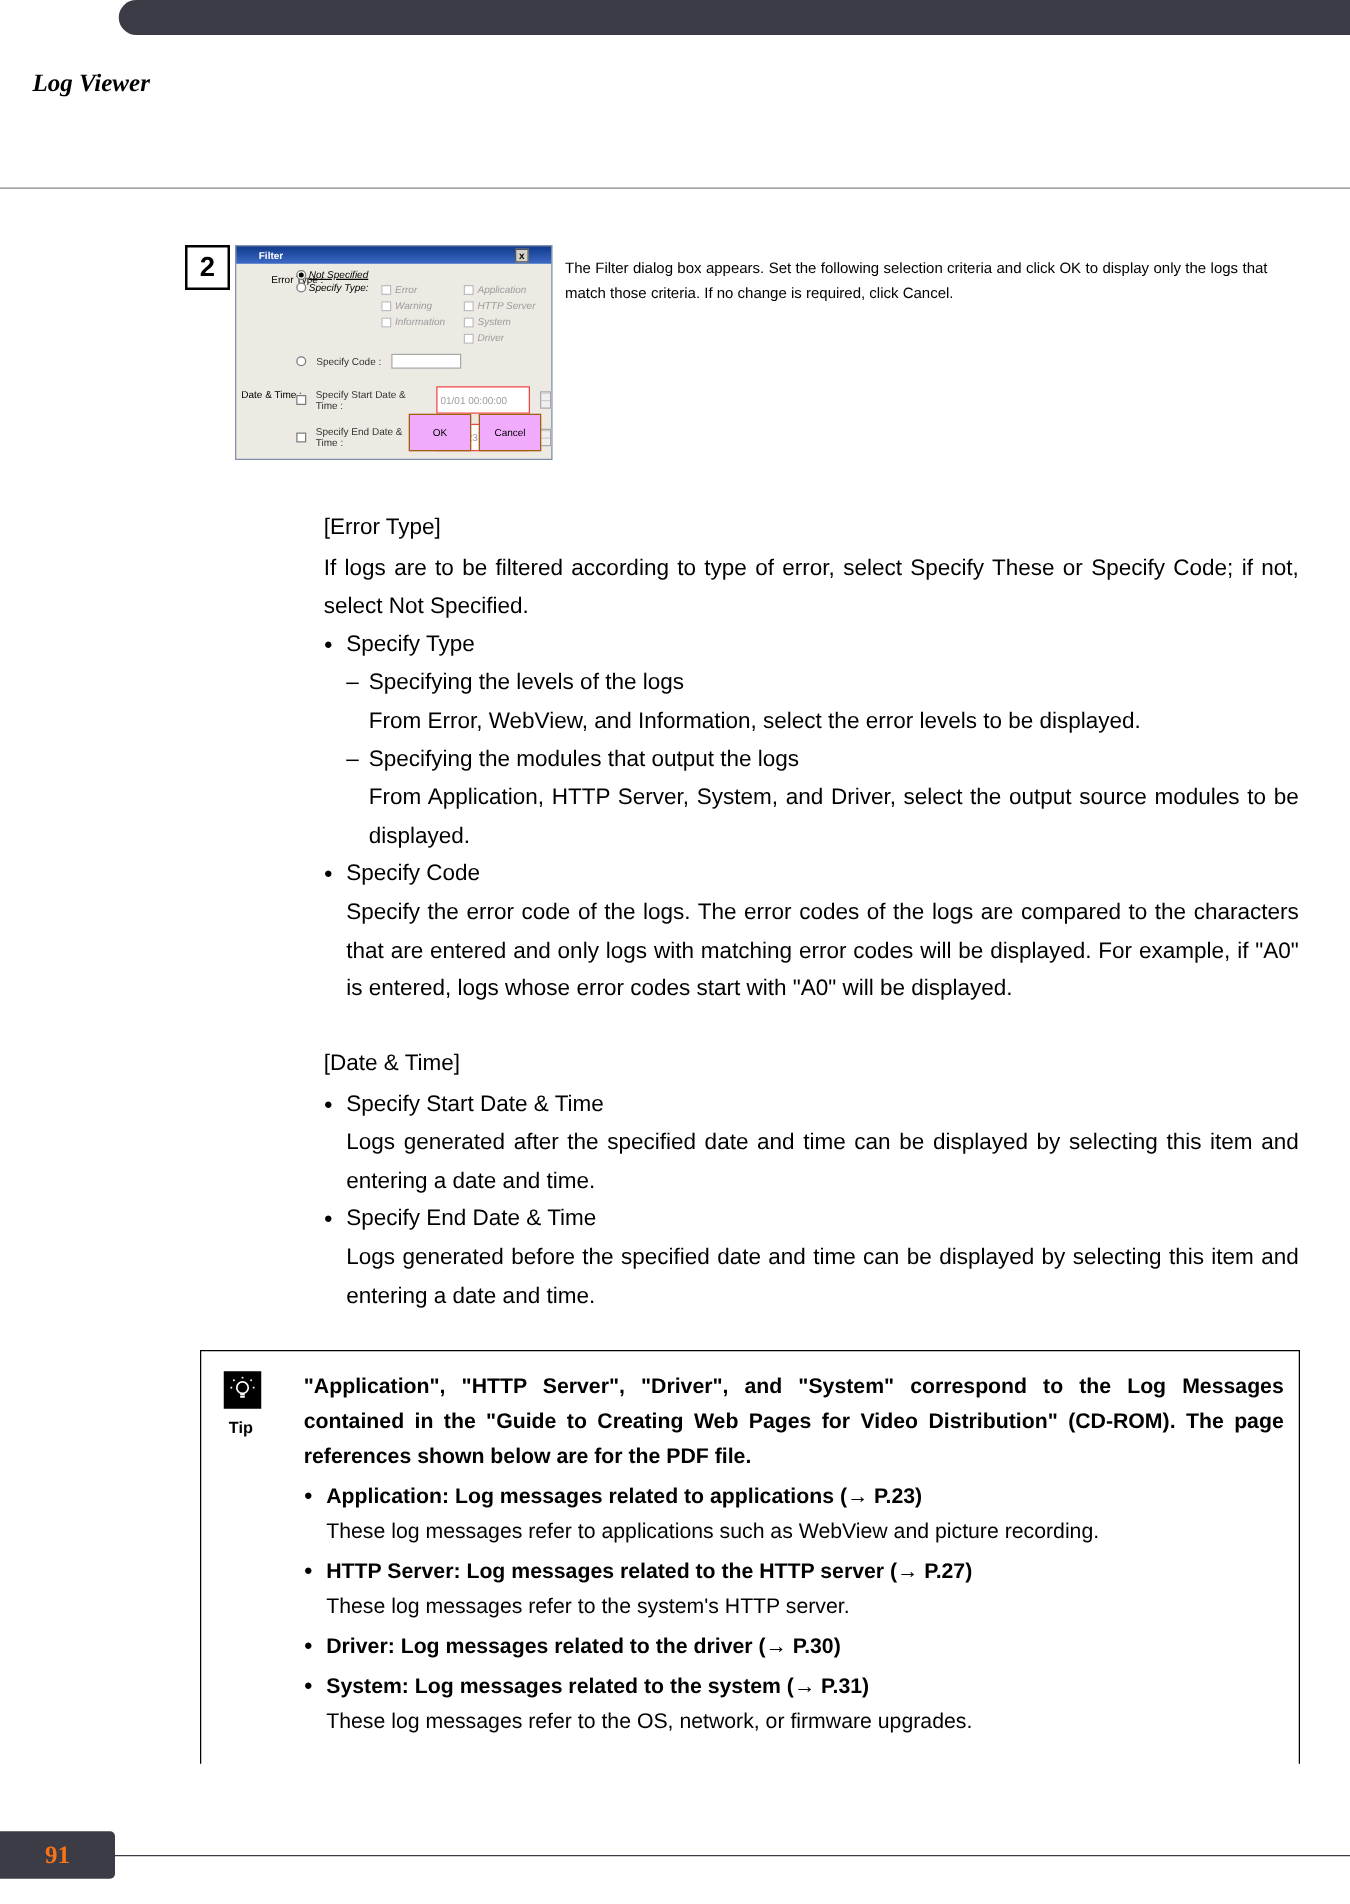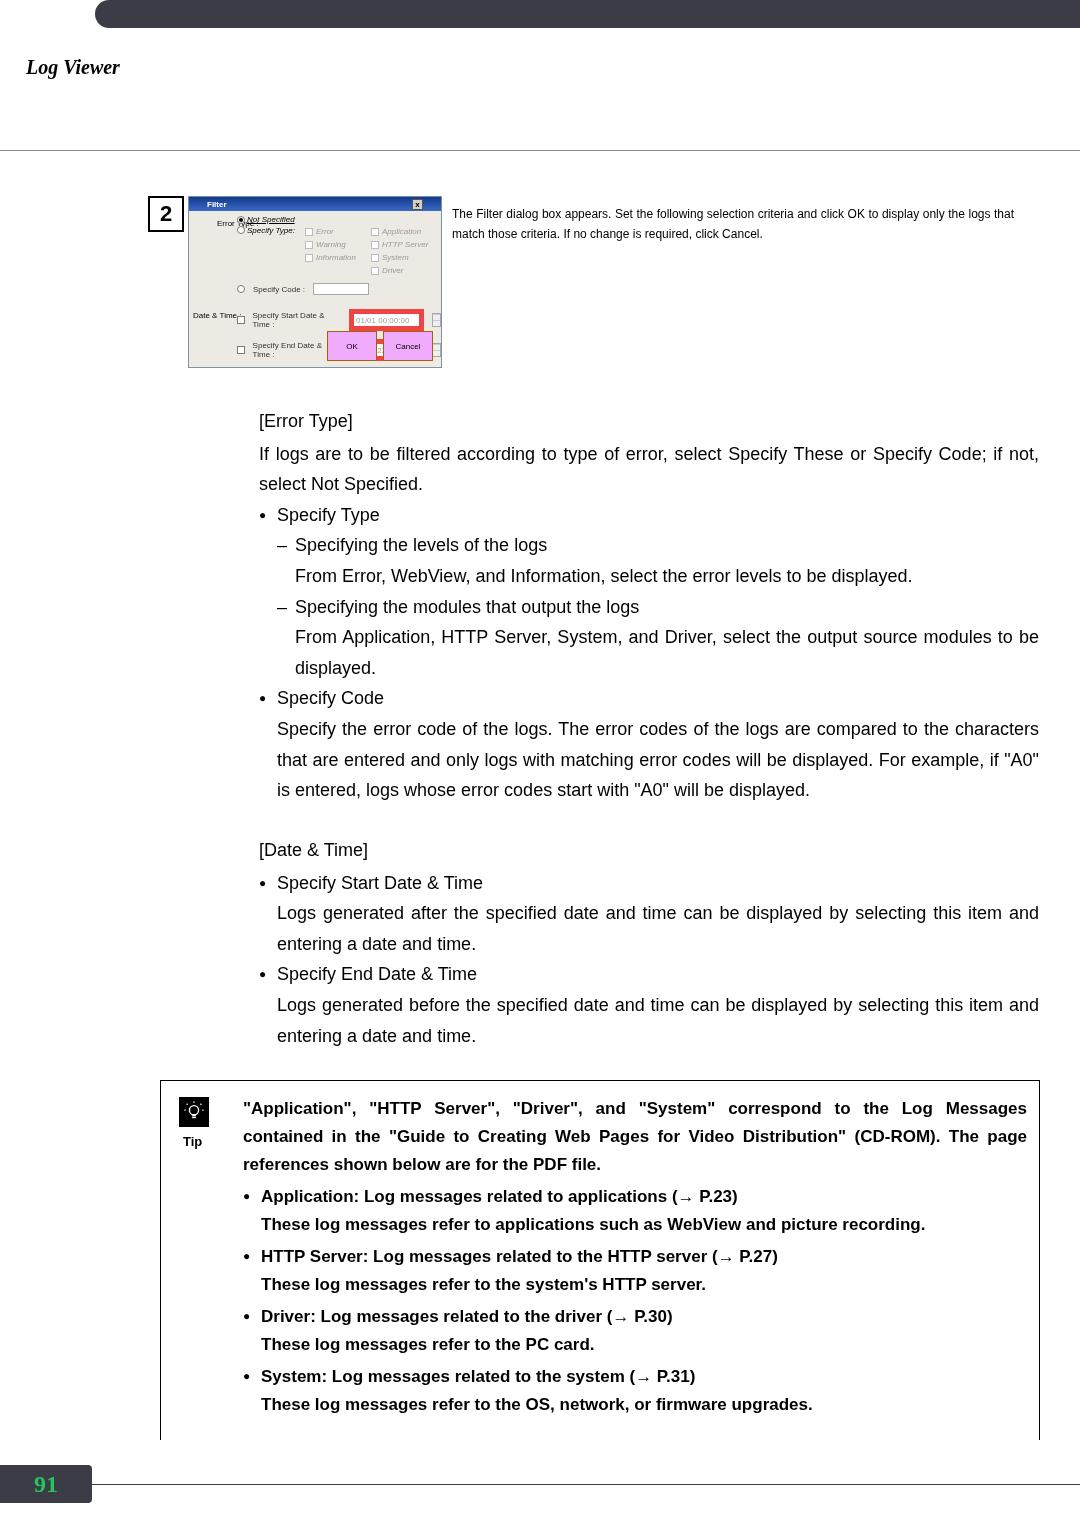--- a/index.html
+++ b/index.html
@@ -71,21 +71,21 @@
   }
   .grid-opts span { display:flex; align-items:center; gap:3px; }
   .grid-opts .checkbox { border-color:#bdbdbd; }
 
   .rcode { position:absolute; left:48px; top:72px; display:flex; align-items:center; gap:8px; }
   .rcode .txt { width: 56px; height:12px; border:1px solid #a9a9a9; background:#fff; }
 
   .dt-rows { position:absolute; left:48px; top:98px; display:flex; flex-direction:column; gap:8px; }
   .dt-rows .line { display:flex; align-items:center; gap:8px; font-size:8px; }
   .dt-rows .dt-input {
-    width: 80px; height: 22px; border:5px solid #ef4444; background:#fff; color:#9c9c9c;
+    width: 80px; height: 22px; border:1px solid #ef4444; background:#fff; color:#9c9c9c;
     padding-left:2px; display:flex; align-items:center; font-size:8px;
   }
   .dt-rows .spin { width:10px; height:14px; border:1px solid #a9a9a9; background:#efefef;
     display:flex; flex-direction:column; }
   .dt-rows .spin i{ flex:1; border-top:1px solid #ccc; }
 
   .dlg-buttons { position:absolute; right:8px; bottom:6px; display:flex; gap:6px; }
   .dlg-buttons button {
     font-size:8px; width:50px; height:30px; background:#f0abfc;
     border:1px solid #a16207; cursor:default;
@@ -121,32 +121,32 @@
   }
   .tip-icon {
     position: absolute; left: 18px; top: 16px; width: 30px; height: 30px;
     background: #000; display:flex; align-items:center; justify-content:center;
   }
   .tip-icon svg { width: 22px; height:22px; }
   .tip-label { position:absolute; left:22px; top:50px; font-size:13px; font-weight:bold; }
   .tip-intro { font-weight: bold; text-align: justify; }
   .tip-item-head { font-weight: bold; padding-left:18px; position:relative; margin-top:4px; }
   .tip-item-head::before { content:"●"; position:absolute; left:0; font-size:12px; top:4px; }
-  .tip-item-body { font-weight: bold; padding-left:18px; }
+  .tip-item-body { font-weight: normal; padding-left:18px; }
 
   
   .page-num-tab {
     position: absolute; left: 0; bottom: 20px;
     width: 92px; height: 38px; background: #3c3c46;
     display:flex; align-items:center; justify-content:center;
     border-top-right-radius: 4px; border-bottom-right-radius: 4px;
   }
   .page-num-tab span {
     font-family: "Times New Roman", Times, serif;
-    color:#22c55e; font-size: 24px; font-weight:bold;
+    color:#f97316; font-size: 20px; font-weight:bold;
   }
   .footer-line {
     position:absolute; left:92px; right:0; bottom:38px;
     border-top:1px solid #3c3c46;
   }
 </style>
 </head>
 <body>
 
 <div class="page">
@@ -278,21 +278,20 @@
         </svg>
     </div>
     <div class="tip-label">Tip</div>
 
     <div class="tip-intro">"Application", "HTTP Server", "Driver", and "System" correspond to the Log Messages contained in the "Guide to Creating Web Pages for Video Distribution" (CD-ROM). The page references shown below are for the PDF file.</div>
     <div class="tip-item-head">Application: Log messages related to applications (→ P.23)</div>
     <div class="tip-item-body">These log messages refer to applications such as WebView and picture recording.</div>
     <div class="tip-item-head">HTTP Server: Log messages related to the HTTP server (→ P.27)</div>
     <div class="tip-item-body">These log messages refer to the system's HTTP server.</div>
     <div class="tip-item-head">Driver: Log messages related to the driver (→ P.30)</div>
-    <div class="tip-item-body">These log messages refer to the PC card.</div>
     <div class="tip-item-head">System: Log messages related to the system (→ P.31)</div>
     <div class="tip-item-body">These log messages refer to the OS, network, or firmware upgrades.</div>
   </div>
 
   <div class="footer-line"></div>
   <div class="page-num-tab">
     <span>91</span>
   </div>
 
 </div>

